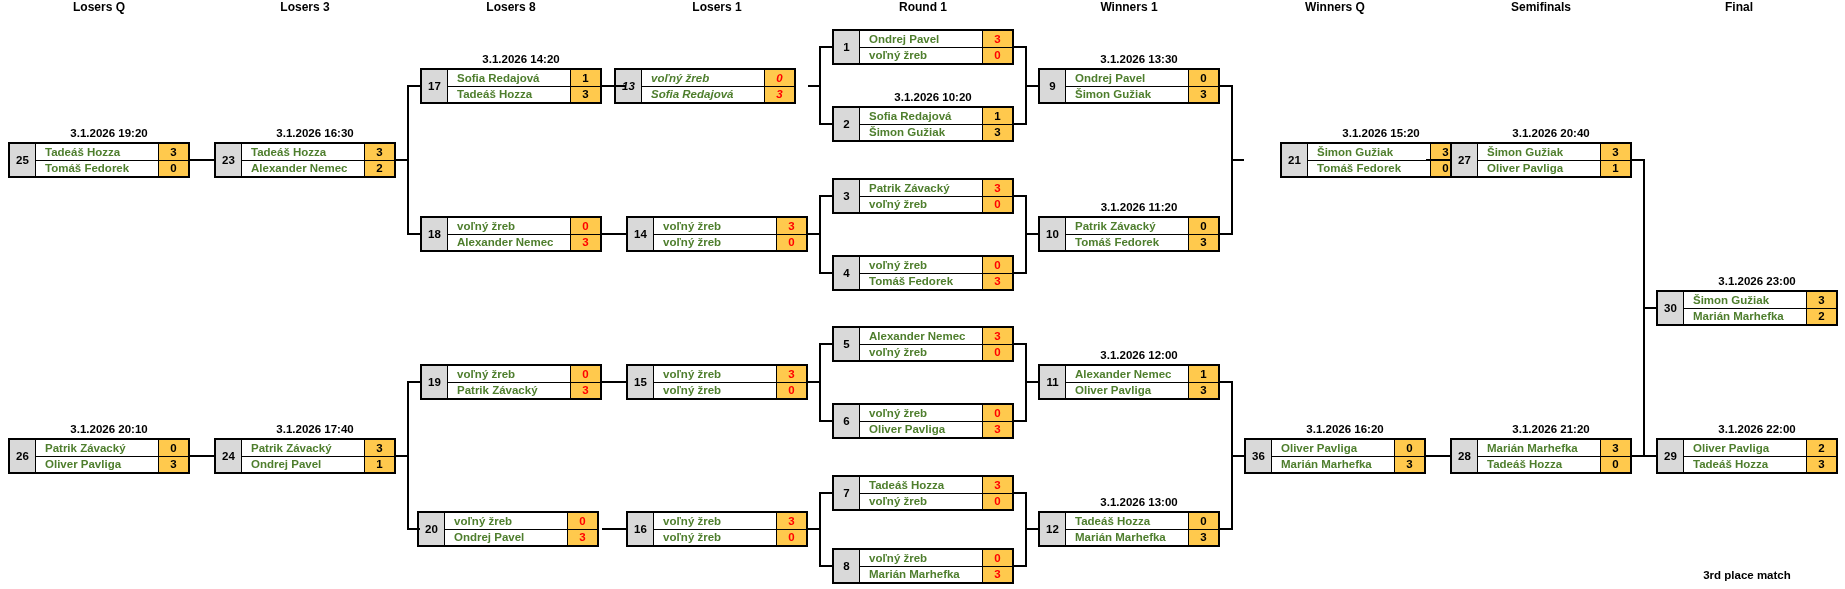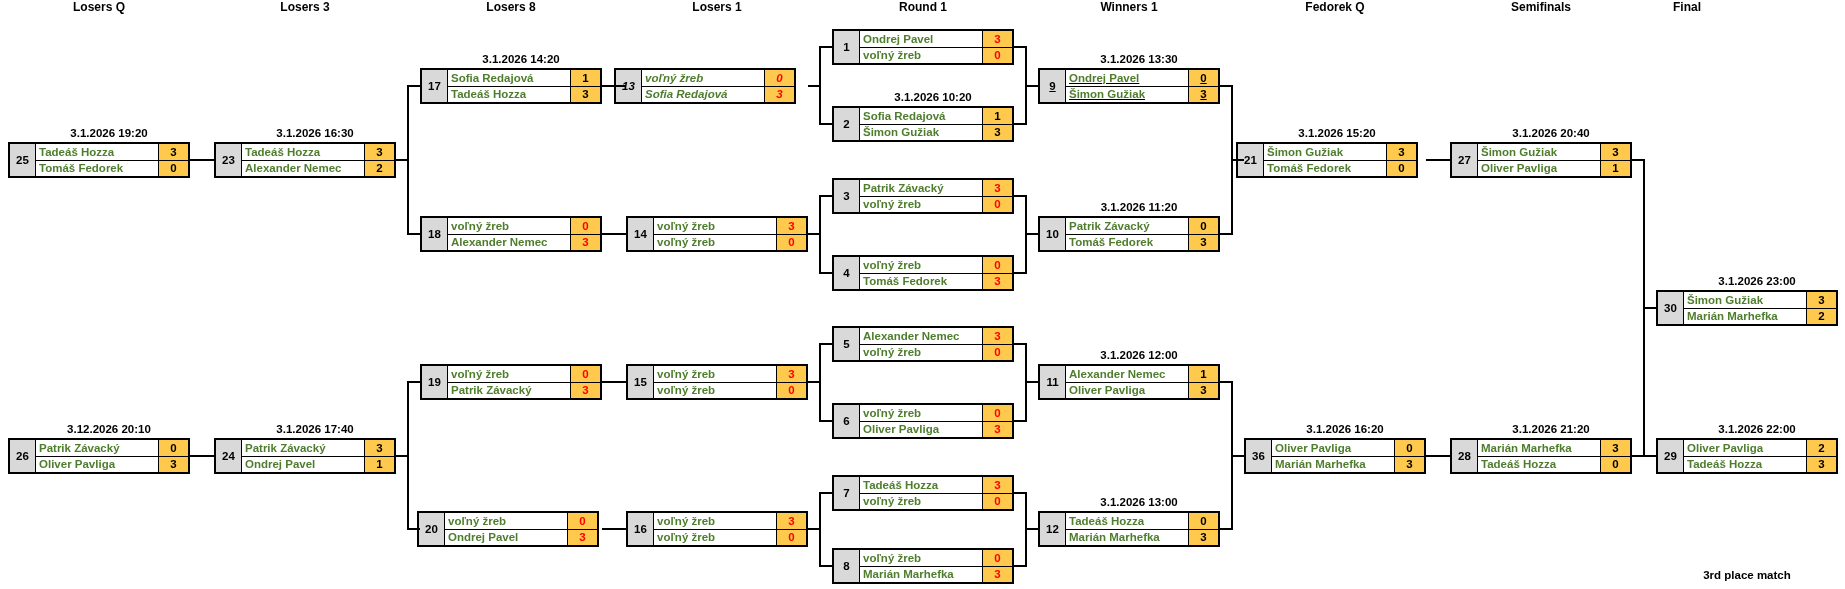--- a/index.html
+++ b/index.html
@@ -6,40 +6,40 @@
   html,body{width:1845px;height:589px;}
   body{position:relative;background:#ffffff;font-family:"Liberation Sans",sans-serif;overflow:hidden;}
   .col-header{position:absolute;top:0;width:182px;text-align:center;font-size:12px;font-weight:bold;color:#000;white-space:nowrap;}
   .match{position:absolute;width:182px;height:36px;}
   .match-date{position:absolute;top:-15px;left:10px;width:100%;text-align:center;font-size:11.5px;font-weight:bold;color:#000;white-space:nowrap;}
   .match-body{display:flex;width:100%;height:100%;border:2px solid var(--border,#000);background:#fff;}
   .match-num{width:26px;background:var(--number-cell,#d9d9d9);border-right:1px solid var(--border,#000);display:flex;align-items:center;justify-content:center;font-size:11.5px;font-weight:bold;color:#000;}
   .rows{flex:1;display:flex;flex-direction:column;min-width:0;}
   .prow{flex:1;display:flex;min-height:0;}
   .prow + .prow{border-top:1px solid var(--border,#000);}
-  .pname{flex:1;display:flex;align-items:center;color:var(--player-name,#4e7e2d);font-weight:bold;font-size:11.5px;padding-left:3px;white-space:nowrap;overflow:hidden;}
+  .pname{flex:1;display:flex;align-items:center;color:var(--player-name,#4e7e2d);font-weight:bold;font-size:11.5px;padding-left:9px;white-space:nowrap;overflow:hidden;}
   .pscore{width:30px;display:flex;align-items:center;justify-content:center;border-left:1px solid var(--border,#000);background:var(--score-background,#ffc94d);color:var(--score-text,#000);font-weight:bold;font-size:11.5px;}
   .pscore.wo{color:var(--walkover-score,#ff0000);}
   .line{position:absolute;background:var(--border,#000);}
   .third-place{position:absolute;left:1656px;top:569px;width:182px;text-align:center;font-size:11.5px;font-weight:bold;color:#000;}
 </style>
 </head>
 <body>
 
 <div class="third-place">3rd place match</div>
 
 <div class="col-header" style="left: 8px;">Losers Q</div>
 <div class="col-header" style="left: 214px;">Losers 3</div>
 <div class="col-header" style="left: 420px;">Losers 8</div>
 <div class="col-header" style="left: 626px;">Losers 1</div>
 <div class="col-header" style="left: 832px;">Round 1</div>
 <div class="col-header" style="left: 1038px;">Winners 1</div>
-<div class="col-header" style="left: 1244px;">Fedorek Q</div>
+<div class="col-header" style="left: 1244px;">Winners Q</div>
 <div class="col-header" style="left: 1450px; text-align: center;">Semifinals</div>
-<div class="col-header" style="left: 1596px;">Final</div>
+<div class="col-header" style="left: 1648px;">Final</div>
 <div class="match" style="left: 832px; top: 29px;">
 
     <div class="match-body">
       <div class="match-num">1</div>
       <div class="rows">
         <div class="prow">
           <div class="pname">Ondrej Pavel</div>
           <div class="pscore wo">3</div>
         </div>
         <div class="prow">
@@ -154,21 +154,21 @@
           <div class="pname">voľný žreb</div>
           <div class="pscore wo">0</div>
         </div>
         <div class="prow">
           <div class="pname">Marián Marhefka</div>
           <div class="pscore wo">3</div>
         </div>
       </div>
     </div>
   </div>
-<div class="match" style="left: 1038px; top: 68px; text-decoration: underline;">
+<div class="match" style="left: 1038px; top: 68px;">
     <div class="match-date">3.1.2026 13:30</div>
     <div class="match-body">
       <div class="match-num">9</div>
       <div class="rows">
         <div class="prow">
           <div class="pname">Ondrej Pavel</div>
           <div class="pscore">0</div>
         </div>
         <div class="prow">
           <div class="pname">Šimon Gužiak</div>
@@ -346,21 +346,21 @@
           <div class="pname">voľný žreb</div>
           <div class="pscore wo">0</div>
         </div>
         <div class="prow">
           <div class="pname">Ondrej Pavel</div>
           <div class="pscore wo">3</div>
         </div>
       </div>
     </div>
   </div>
-<div class="match" style="left: 1236px; top: 142px; border-radius: 18px;">
+<div class="match" style="left: 1280px; top: 142px; border-radius: 18px;">
     <div class="match-date">3.1.2026 15:20</div>
     <div class="match-body">
       <div class="match-num">21</div>
       <div class="rows">
         <div class="prow">
           <div class="pname">Šimon Gužiak</div>
           <div class="pscore">3</div>
         </div>
         <div class="prow">
           <div class="pname">Tomáš Fedorek</div>
@@ -427,21 +427,21 @@
           <div class="pscore">3</div>
         </div>
         <div class="prow">
           <div class="pname">Tomáš Fedorek</div>
           <div class="pscore">0</div>
         </div>
       </div>
     </div>
   </div>
 <div class="match" style="left: 8px; top: 438px;">
-    <div class="match-date">3.12.2026 20:10</div>
+    <div class="match-date">3.1.2026 20:10</div>
     <div class="match-body">
       <div class="match-num">26</div>
       <div class="rows">
         <div class="prow">
           <div class="pname">Patrik Závacký</div>
           <div class="pscore">0</div>
         </div>
         <div class="prow">
           <div class="pname">Oliver Pavliga</div>
           <div class="pscore">3</div>

